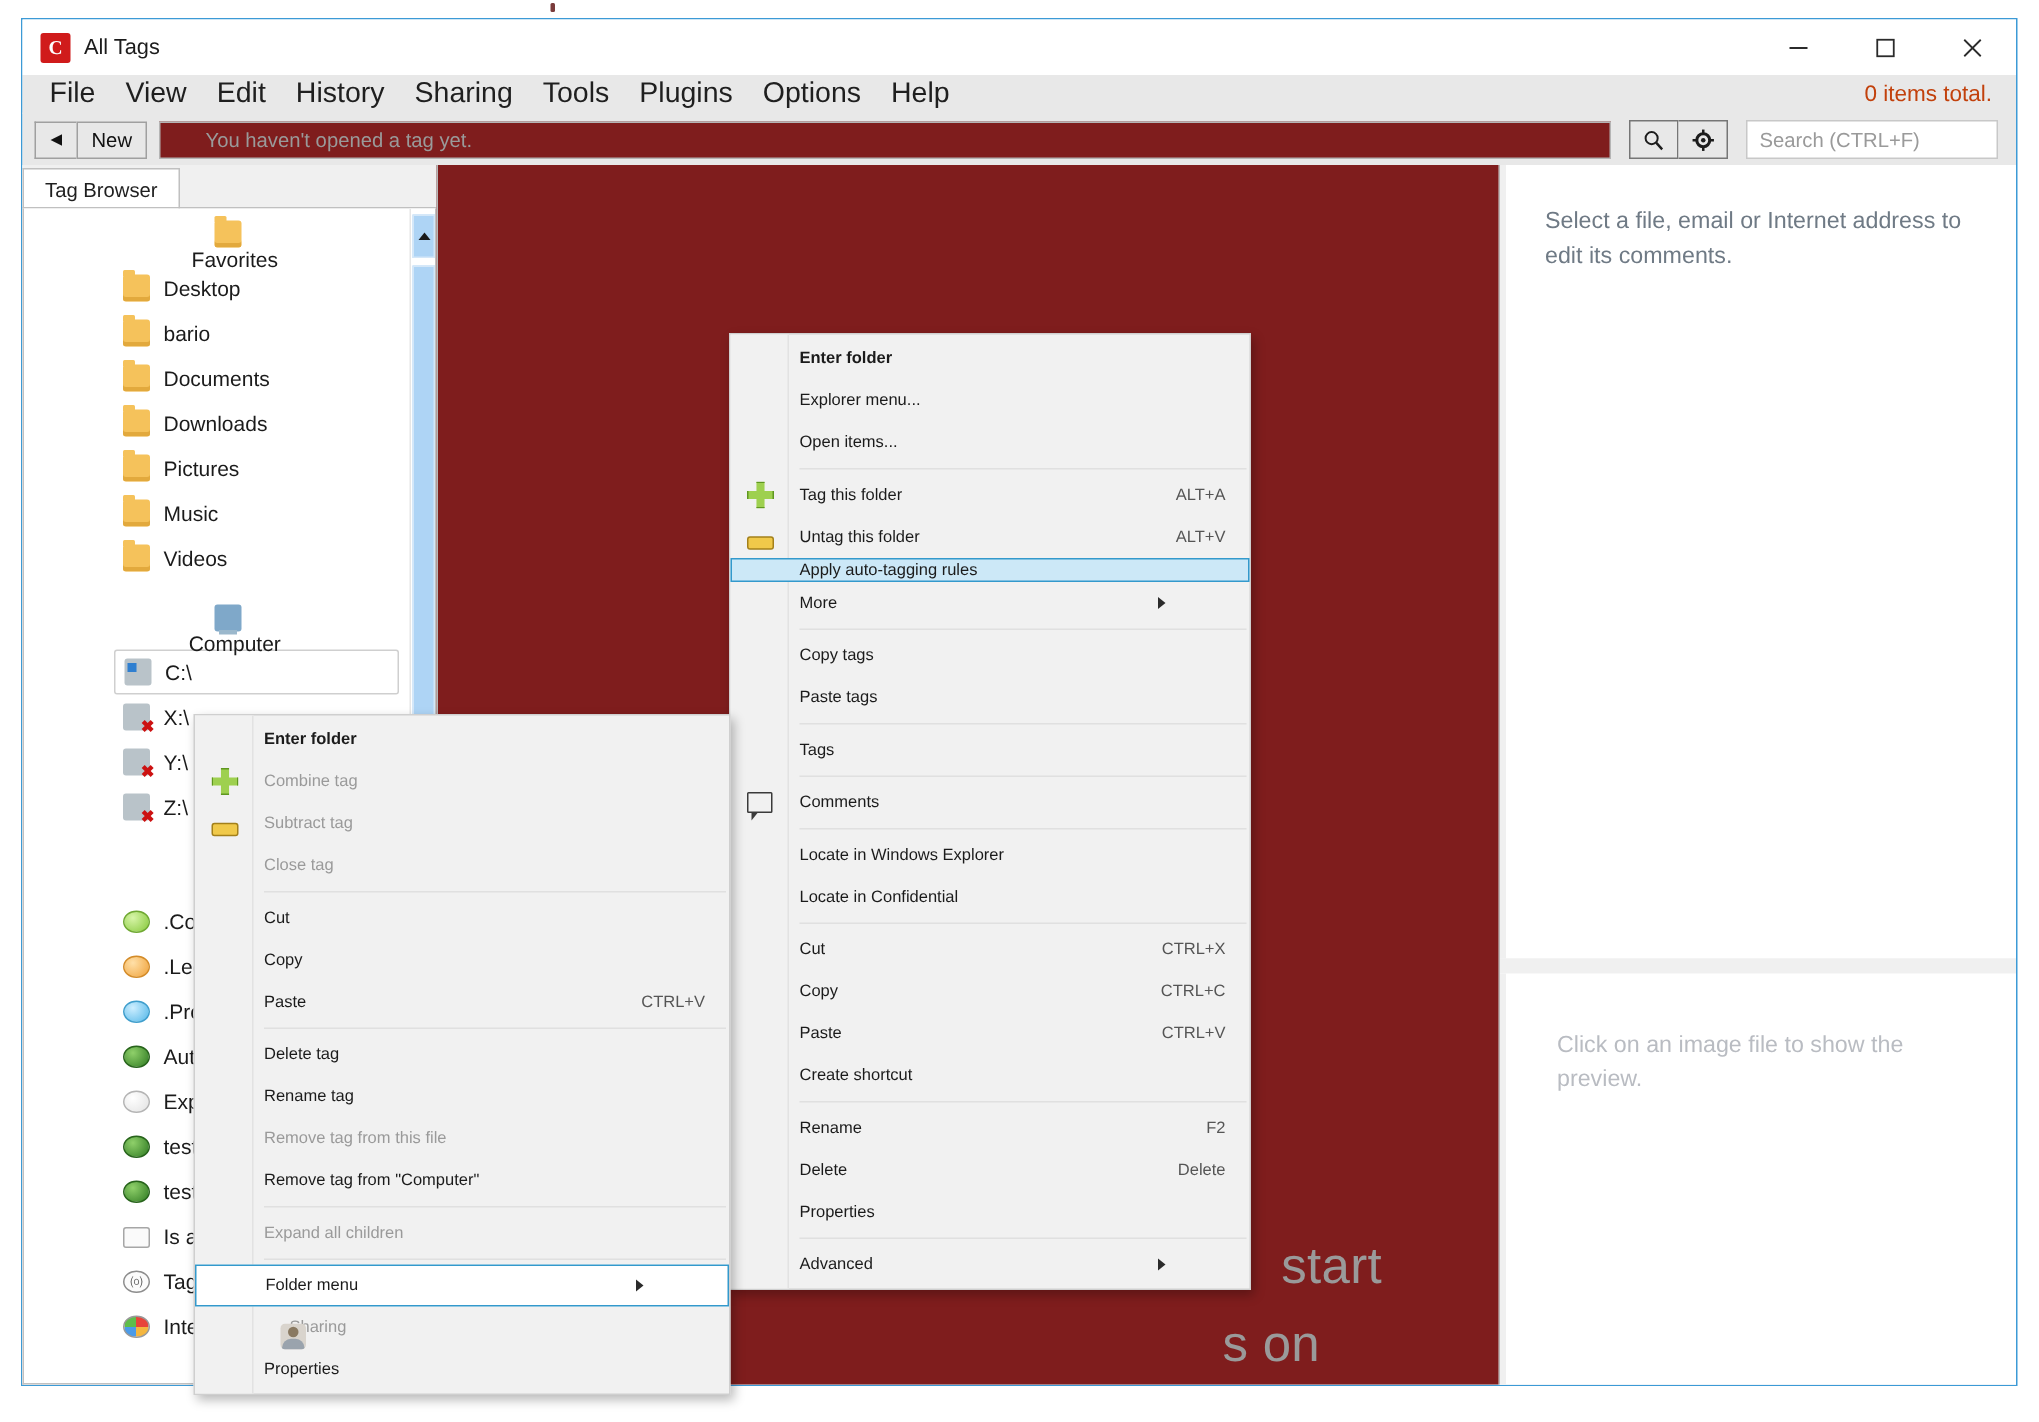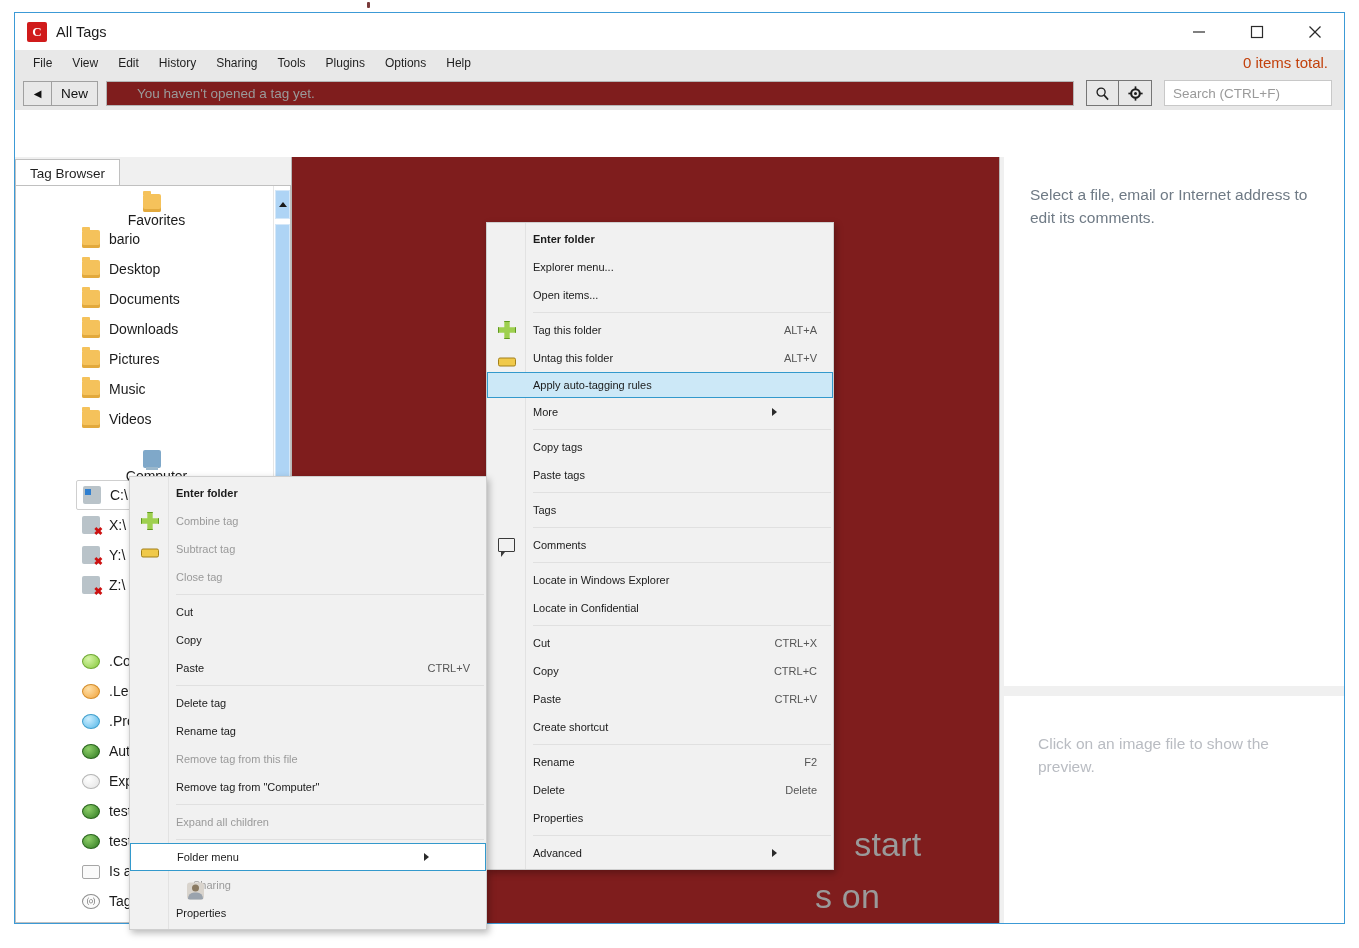--- a/index.html
+++ b/index.html
@@ -40,21 +40,21 @@
   .win-btn svg { display:block; }
 
   
   .menubar {
     height: 26px; background:#e8e8e8;
     display:flex; align-items:center; flex:0 0 auto;
     border-bottom: 1px solid #e8e8e8;
     position: relative;
   }
   .menubar-item {
-    font-size: 12px; color:#1f1f1f;
+    font-size: 19px; color:#1f1f1f;
     padding: 0 10px; line-height: 26px; height:26px;
   }
   .menubar-item:first-child { margin-left: 8px; }
   .items-total {
     margin-left:auto; margin-right: 16px;
     font-size: 15px; color:#c2410c;
   }
 
   
   .toolbar {
@@ -90,21 +90,21 @@
   }
   .tool-icon-btn + .tool-icon-btn { border-left: none; }
   .search-input {
     width: 168px; height:26px; margin-left: 12px;
     background:#ffffff; border:1px solid #c8c8c8;
     font-size:13.5px; color:#9a9a9a;
     display:flex; align-items:center; padding-left: 8px;
   }
 
   
-  .body-area { flex:1; display:flex; background:#ffffff; min-height:0; position:relative;margin-top:47px; }
+  .body-area { flex:1; display:flex; background:#ffffff; min-height:0; position:relative; }
 
   
   .left-panel {
     width: 276px; flex:0 0 276px;
     display:flex; flex-direction:column;
     background:#f0f0f0; position:relative;
   }
   .tabstrip { height: 29px; position:relative; }
   .tab {
     position:absolute; left: 0px; top: 2px;
@@ -226,21 +226,21 @@
     pointer-events:none;
   }
   .ctx-item {
     position:relative; height: 28px; display:flex; align-items:center;
     padding-left: 46px; padding-right: 16px; white-space:nowrap;
   }
   .ctx-item.bold { font-weight:bold; }
   .ctx-item.disabled { color:#9a9a9a; }
   .ctx-item.hl {
     background:#cce8f7; border:1px solid #3399cc;
-    height:26px; margin: 0 0px; padding-left:45px;
+    height:16px; margin: 0 0px; padding-left:45px;
   }
   .ctx-item.hl-plain {
     background:#ffffff; border:1px solid #3399cc;
   }
   .ctx-sep { height:1px; background:#e0e0e0; margin: 3px 2px 3px 46px; }
   .ctx-accel { margin-left:auto; padding-left: 40px; color:#555; }
   .ctx-arrow {
     margin-left:auto; padding-left: 40px;
     width:0;height:0;border-top:4px solid transparent;border-bottom:4px solid transparent;border-left:5px solid #2b2b2b;
   }
@@ -344,25 +344,25 @@
           <div class="tab-underline"></div>
         </div>
         <div class="tree-wrap">
           <div class="tree" id="tree-host">
               <div class="tree-row lvl0">
                 <span class="tree-ico ico-folder"></span>
                 <span>Favorites</span>
               </div>
               <div class="tree-row lvl1">
                 <span class="tree-ico ico-folder"></span>
+                <span>Desktop</span>
+              </div>
+              <div class="tree-row lvl1">
+                <span class="tree-ico ico-folder"></span>
                 <span>bario</span>
-              </div>
-              <div class="tree-row lvl1">
-                <span class="tree-ico ico-folder"></span>
-                <span>Desktop</span>
               </div>
               <div class="tree-row lvl1">
                 <span class="tree-ico ico-folder"></span>
                 <span>Documents</span>
               </div>
               <div class="tree-row lvl1">
                 <span class="tree-ico ico-folder"></span>
                 <span>Downloads</span>
               </div>
               <div class="tree-row lvl1">

